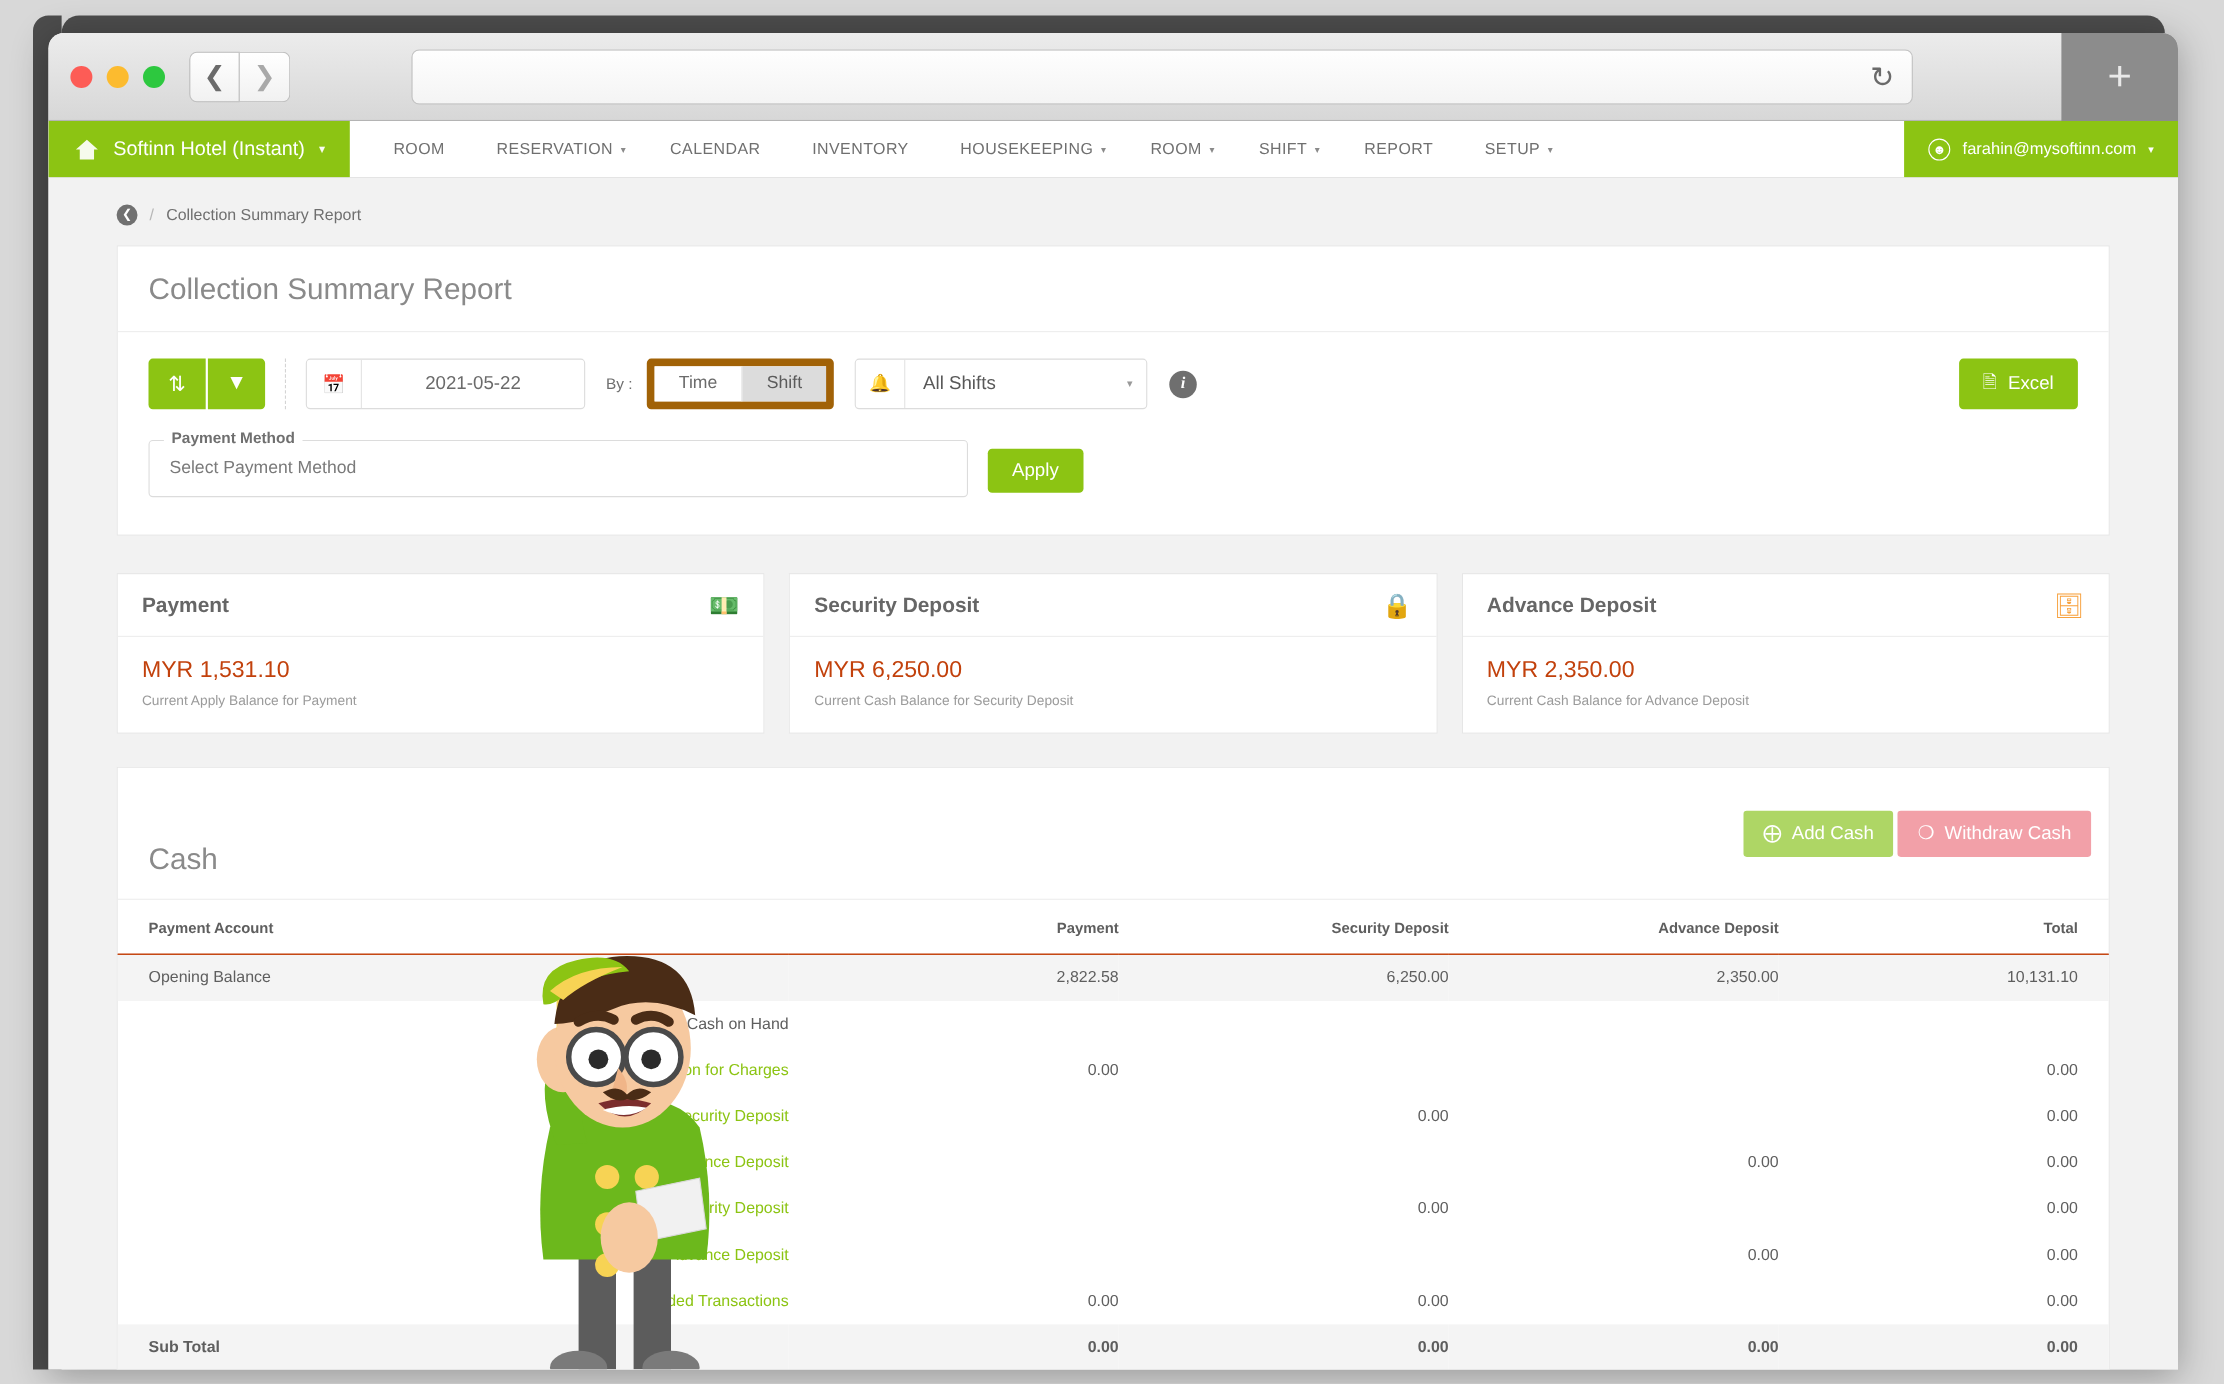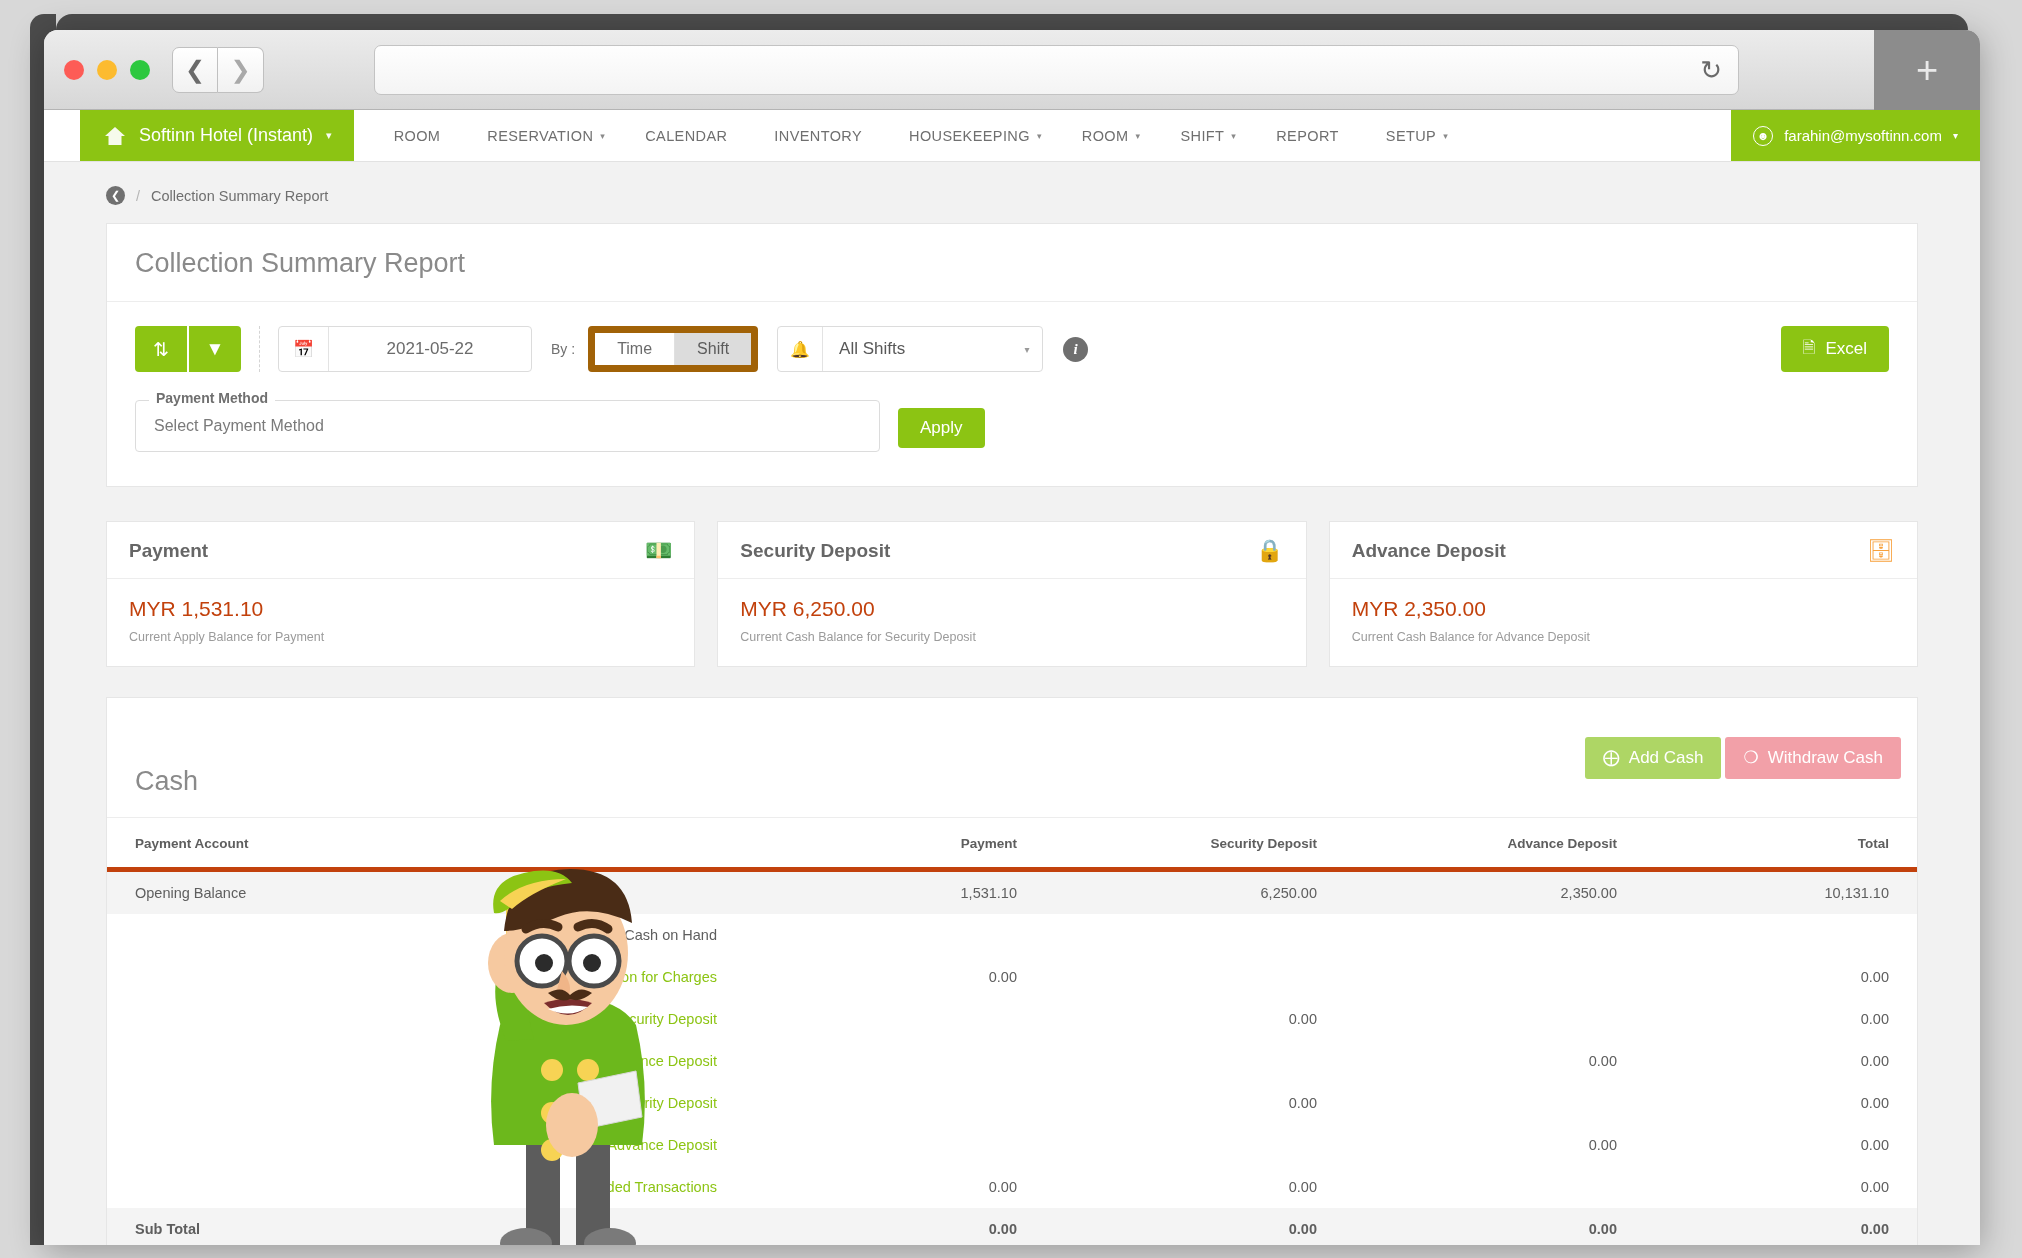--- a/index.html
+++ b/index.html
@@ -95,21 +95,20 @@
     border-bottom: 1px solid #e2e2e2;
     position: relative;
   }
   #brand {
     background: #8cc413;
     color: #fff;
     display:flex; align-items:center; gap:13px;
     padding: 0 22px 0 24px;
     font-size: 18px;
     min-width: 272px;
-    margin-left: 36px;
   }
   #brand .caret { font-size: 11px; opacity:.95; }
   .home-ico {
     display:inline-block; width:22px; height:20px; position:relative;
   }
   .home-ico svg { display:block; }
   #mainmenu { display:flex; align-items:center; gap:0; padding-left: 20px; }
   .menu-item {
     padding: 0 20px;
     font-size: 14.5px;
@@ -270,21 +269,21 @@
     display:flex;align-items:center;gap:9px; border-radius:3px; }
   .cash-btn.add { background:#aed665; }
   .cash-btn.withdraw { background:#f2a0a8; }
   .pm-ico { font-size:17px; }
 
   
   table { width:100%; border-collapse: collapse; }
   th {
     font-size:13.5px; color:#5e5e5e; font-weight:bold;
     padding: 18px 0 16px 0; text-align:right;
-    border-bottom:5px solid #c2410c;
+    border-bottom:1px solid #c2410c;
   }
   th.first { text-align:left; padding-left:28px; }
   th.last { padding-right:28px; }
   td {
     font-size:14.5px; color:#5e5e5e;
     padding: 13px 0; text-align:right;
   }
   td.first { text-align:left; padding-left:28px; }
   td.last { padding-right:28px; }
   tr.shaded td { background:#f4f4f4; }
@@ -500,21 +499,21 @@
               <th class="first">Payment Account</th>
               <th class="c-pay">Payment</th>
               <th class="c-sec">Security Deposit</th>
               <th class="c-adv">Advance Deposit</th>
               <th class="c-tot last">Total</th>
             </tr>
           </thead>
           <tbody>
             <tr class="shaded">
               <td class="first">Opening Balance</td>
-              <td class="c-pay">1,531.10</td>
+              <td class="c-pay">2,822.58</td>
               <td class="c-sec">6,250.00</td>
               <td class="c-adv">2,350.00</td>
               <td class="c-tot last">10,131.10</td>
             </tr>
             <tr>
               <td class="group">Cash on Hand</td>
               <td class="c-pay"></td>
               <td class="c-sec"></td>
               <td class="c-adv"></td>
               <td class="c-tot last"></td>

